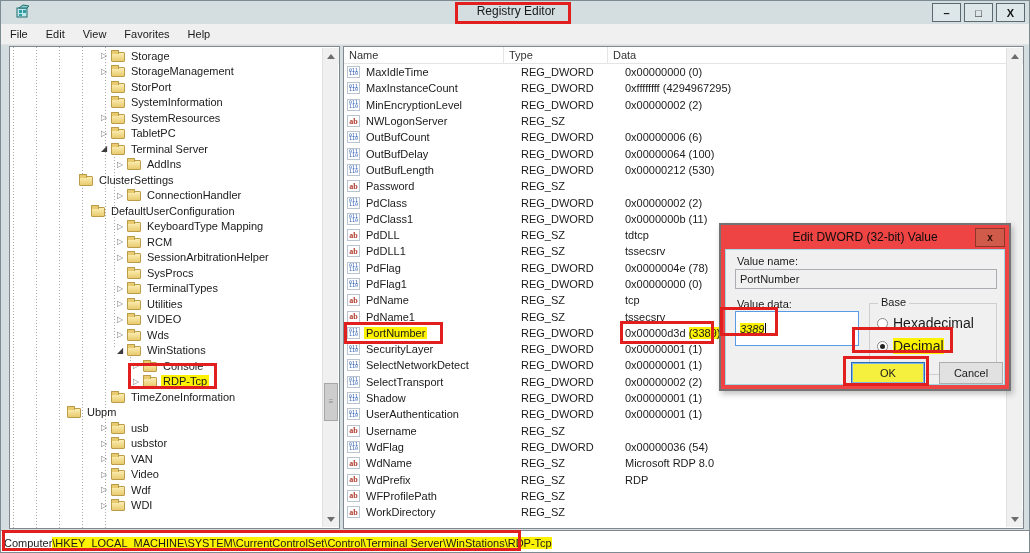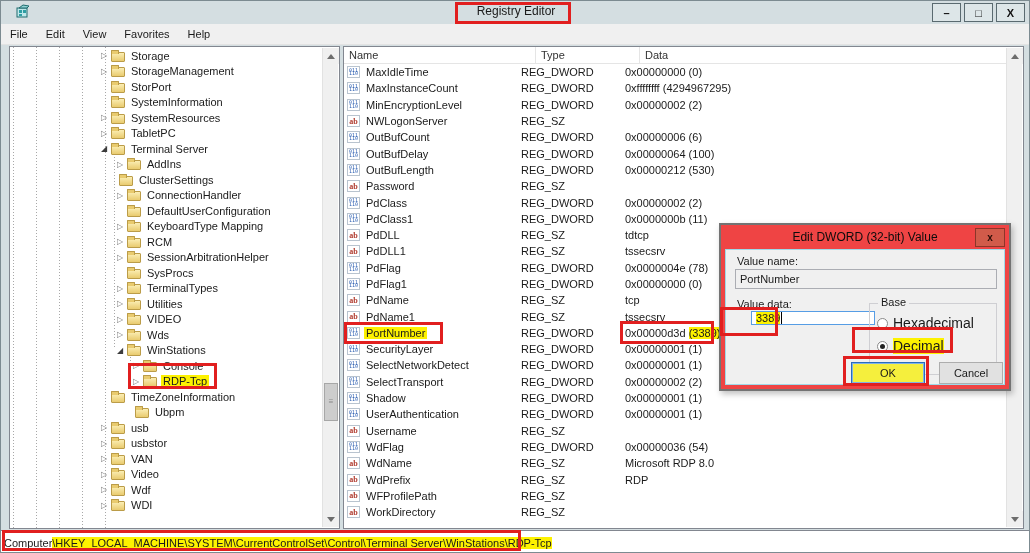--- a/index.html
+++ b/index.html
@@ -41,21 +41,21 @@
   .sb-btn { position:absolute; left:0; width:16px; height:16px; background:#f0f0f0; display:flex; align-items:center; justify-content:center; }
   .sb-up { top:0; } .sb-down { bottom:0; }
   .tri-up { width:0; height:0; border-left:4px solid transparent; border-right:4px solid transparent; border-bottom:5px solid #6d6d6d; }
   .tri-down { width:0; height:0; border-left:4px solid transparent; border-right:4px solid transparent; border-top:5px solid #6d6d6d; }
   .sb-thumb { position:absolute; left:1px; width:14px; background:#cdcdcd; border:1px solid #a7a7a7;
               display:flex; align-items:center; justify-content:center; color:#8a8a8a; font-size:8px; line-height:6px; }
 
   
   .list-header { position:absolute; left:0; top:0; right:17px; height:17px; background:#fff; border-bottom:1px solid #e5e5e5; display:flex; }
   .hdr-cell { font-size:11px; color:#333; padding:2px 0 0 5px; border-right:1px solid #e5e5e5; }
-  .col-name { width:192px; } .col-type { width:104px; } .col-data { flex:1; border-right:none; }
+  .col-name { width:160px; } .col-type { width:104px; } .col-data { flex:1; border-right:none; }
   .list-rows { position:absolute; left:0; top:17px; right:17px; }
   .list-row { height:16.3px; display:flex; align-items:center; white-space:nowrap; }
   .cell { overflow:hidden; }
   .cell-name { width:172px; display:flex; align-items:center; padding-left:3px; }
   .cell-type { width:104px; padding-left:5px; }
   .cell-data { flex:1; padding-left:5px; }
   .vicon { width:13px; height:12px; flex:0 0 13px; margin-right:4px; border:1px solid #b9c4cf; background:#fff;
            display:flex; align-items:center; justify-content:center; overflow:hidden; }
   .vicon.dword { color:#2a5db0; font-size:5px; line-height:3.5px; letter-spacing:0; font-family:"DejaVu Sans Mono",monospace; white-space:pre; }
   .vicon.sz { color:#b03a2e; font-size:8px; font-weight:bold; font-family:"Liberation Serif",serif; }
@@ -158,31 +158,31 @@
         <div class="tree-row" style="padding-left: 88px;">
           <span class="tree-arrow exp">◢</span>
           <span class="folder"></span>
           <span class="tree-label">Terminal Server</span>
         </div>
         <div class="tree-row" style="padding-left: 104px;">
           <span class="tree-arrow">▷</span>
           <span class="folder"></span>
           <span class="tree-label">AddIns</span>
         </div>
-        <div class="tree-row" style="padding-left: 96px;">
+        <div class="tree-row" style="padding-left: 56px;">
           <span class="tree-arrow"></span>
           <span class="folder"></span>
           <span class="tree-label">ClusterSettings</span>
         </div>
         <div class="tree-row" style="padding-left: 104px;">
           <span class="tree-arrow">▷</span>
           <span class="folder"></span>
           <span class="tree-label">ConnectionHandler</span>
         </div>
-        <div class="tree-row" style="padding-left: 104px; text-align: right;">
+        <div class="tree-row" style="padding-left: 68px; text-align: right;">
           <span class="tree-arrow"></span>
           <span class="folder"></span>
           <span class="tree-label">DefaultUserConfiguration</span>
         </div>
         <div class="tree-row" style="padding-left: 104px;">
           <span class="tree-arrow">▷</span>
           <span class="folder"></span>
           <span class="tree-label">KeyboardType Mapping</span>
         </div>
         <div class="tree-row" style="padding-left: 104px;">
@@ -233,21 +233,21 @@
         <div class="tree-row" style="padding-left: 120px;">
           <span class="tree-arrow">▷</span>
           <span class="folder"></span>
           <span class="tree-label hl-yellow">RDP-Tcp</span>
         </div>
         <div class="tree-row" style="padding-left: 88px;">
           <span class="tree-arrow"></span>
           <span class="folder"></span>
           <span class="tree-label">TimeZoneInformation</span>
         </div>
-        <div class="tree-row" style="padding-left: 112px;">
+        <div class="tree-row" style="padding-left: 44px;">
           <span class="tree-arrow"></span>
           <span class="folder"></span>
           <span class="tree-label">Ubpm</span>
         </div>
         <div class="tree-row" style="padding-left: 88px;">
           <span class="tree-arrow">▷</span>
           <span class="folder"></span>
           <span class="tree-label">usb</span>
         </div>
         <div class="tree-row" style="padding-left: 88px;">
@@ -553,21 +553,21 @@
 
   <div class="dialog">
     <div class="dlg-title">Edit DWORD (32-bit) Value</div>
     <div class="dlg-close">x</div>
     <div class="dlg-body"></div>
     <div class="dlg-label" style="left:16px; top:30px;">Value name:</div>
     <div class="dlg-field field-ro" style="left:14px; top:44px; width:262px; height:20px;">
       <span>PortNumber</span>
     </div>
     <div class="dlg-label" style="left:16px; top:73px;">Value data:</div>
-    <div class="dlg-field field-edit" style="left:30px; top:86px; width:124px; height:14px;">
+    <div class="dlg-field field-edit" style="left:14px; top:86px; width:124px; height:35px;font-style:italic;">
       <span class="hl-yellow">3389</span>
         <span class="caret"></span>
     </div>
     <div class="groupbox" style="left:148px; top:78px; width:128px; height:72px;">
       <div class="groupbox-label">Base</div>
     </div>
     <div class="radio-row" style="left:156px; top:90px;">
       <span class="radio"></span>
       <span>Hexadecimal</span>
     </div>

